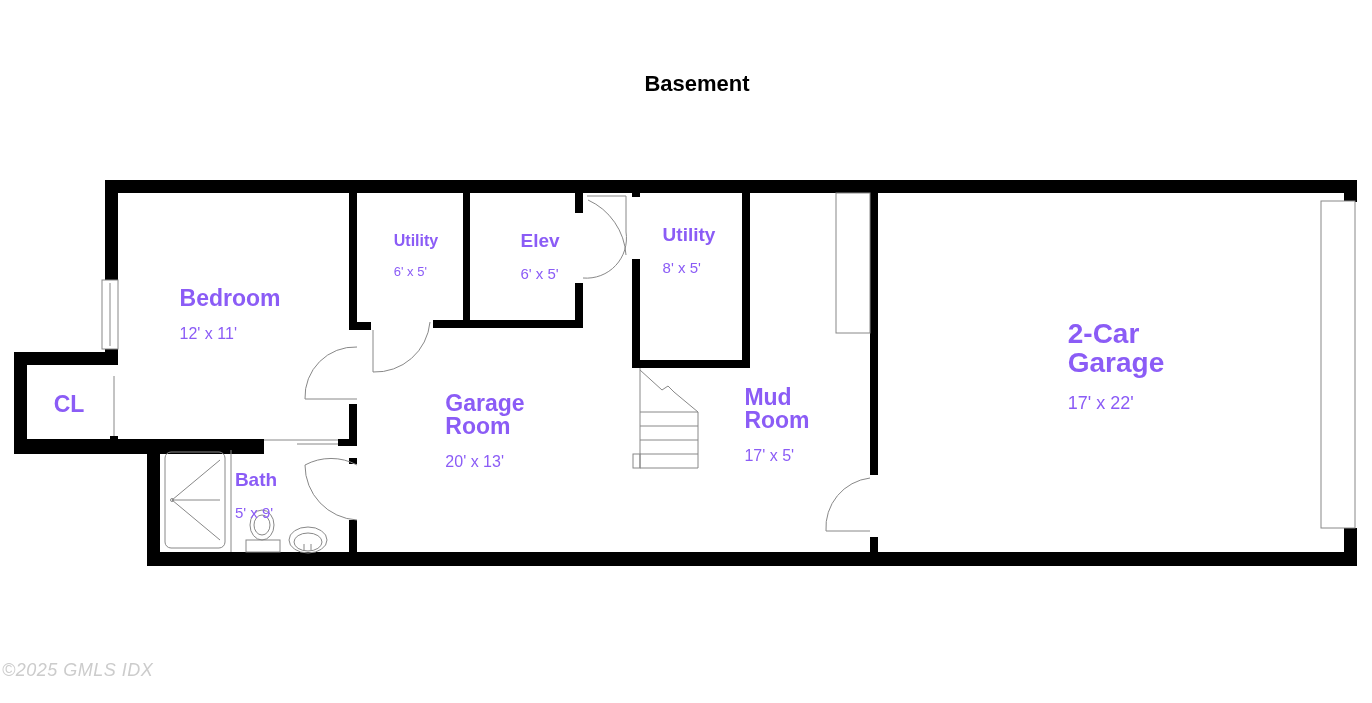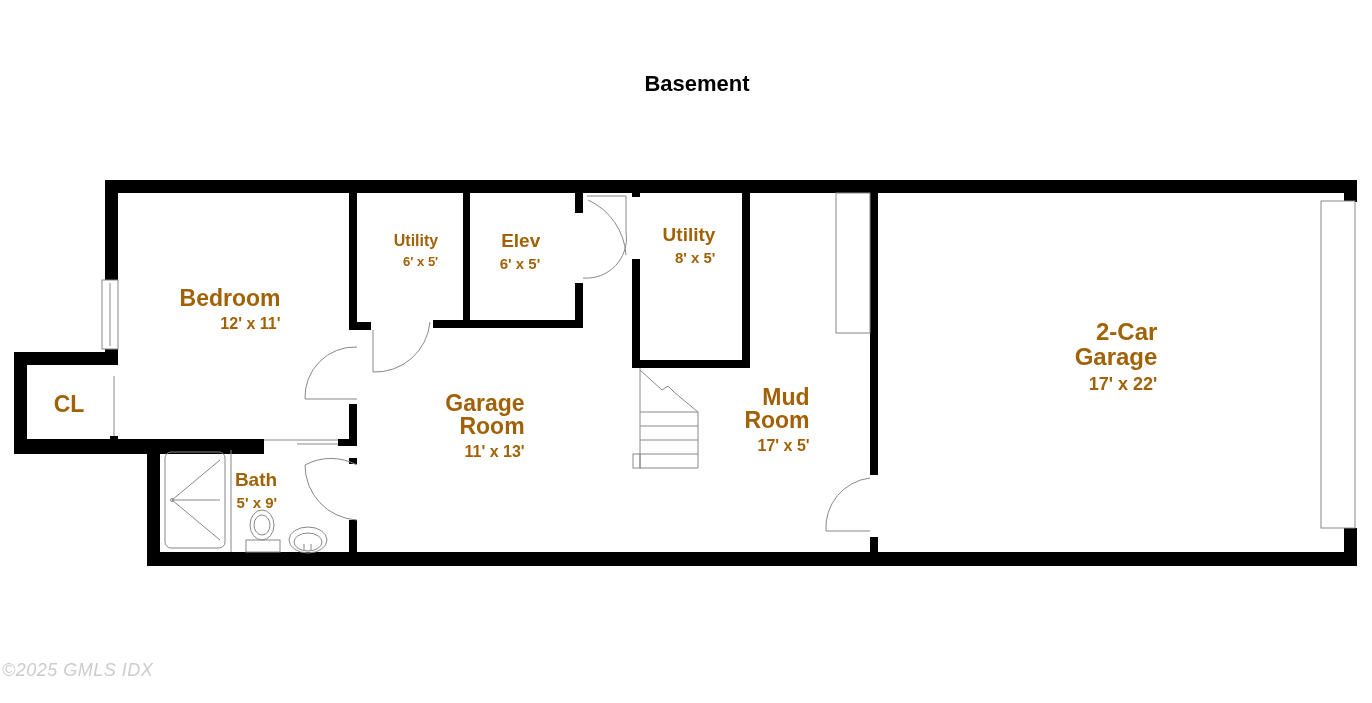--- a/index.html
+++ b/index.html
@@ -1,26 +1,26 @@
 <!DOCTYPE html>
 <html><head>
 <meta charset="utf-8">
 <style>
   html,body{margin:0;padding:0;background:#fff;}
   body{width:1372px;height:703px;position:relative;overflow:hidden;font-family:"Liberation Sans",sans-serif;}
   .title{position:absolute;left:0;width:1394px;top:71px;text-align:center;font-weight:bold;font-size:22px;color:#000;}
   svg{position:absolute;left:0;top:0;}
-  .lbl{position:absolute;text-align:right;color:#a16207;line-height:1;transform:translateX(-50%);white-space:nowrap;}
+  .lbl{position:absolute;text-align:left;color:#8b5cf6;line-height:1;transform:translateX(-50%);white-space:nowrap;}
   .lbl .n{font-weight:bold;font-size:23px;display:block;}
-  .lbl .d{font-size:16px;display:block;margin-top:6px;font-weight:bold;}
+  .lbl .d{font-size:16px;display:block;margin-top:16px;}
   .lbl.sm .n{font-size:16px;}
   .lbl.sm .d{font-size:13px;}
   .lbl.md .n{font-size:19px;}
   .lbl.md .d{font-size:15px;}
-  .lbl.lg .n{font-size:24px;line-height:1.05;}
+  .lbl.lg .n{font-size:28px;line-height:1.05;}
   .lbl.lg .d{font-size:18px;}
   .copy{position:absolute;left:2px;top:660px;font-size:18px;color:#ccc;letter-spacing:0.5px;font-style:italic;}
 </style>
 </head>
 <body>
 
 <div class="title">Basement</div>
 
 <svg width="1372" height="703" viewBox="0 0 1372 703">
   <g fill="#000">
@@ -128,34 +128,34 @@
 <div class="lbl md" style="left:256px;top:470px;">
   <span class="n">Bath</span>
   <span class="d">5' x 9'</span>
 </div>
 
 <div class="lbl sm" style="left:416px;top:233px;">
   <span class="n">Utility</span>
   <span class="d">6' x 5'</span>
 </div>
 
-<div class="lbl md" style="left:520px;top:231px;">
+<div class="lbl md" style="left:540px;top:231px;">
   <span class="n">Elev</span>
   <span class="d">6' x 5'</span>
 </div>
 
 <div class="lbl md" style="left:689px;top:225px;">
   <span class="n">Utility</span>
   <span class="d">8' x 5'</span>
 </div>
 
 <div class="lbl" style="left:485px;top:392px;">
   <span class="n">Garage</span>
   <span class="n">Room</span>
-  <span class="d">11' x 13'</span>
+  <span class="d">20' x 13'</span>
 </div>
 
 <div class="lbl" style="left:777px;top:386px;">
   <span class="n">Mud</span>
   <span class="n">Room</span>
   <span class="d">17' x 5'</span>
 </div>
 
 <div class="lbl lg" style="left:1116px;top:319px;">
   <span class="n">2-Car</span>

